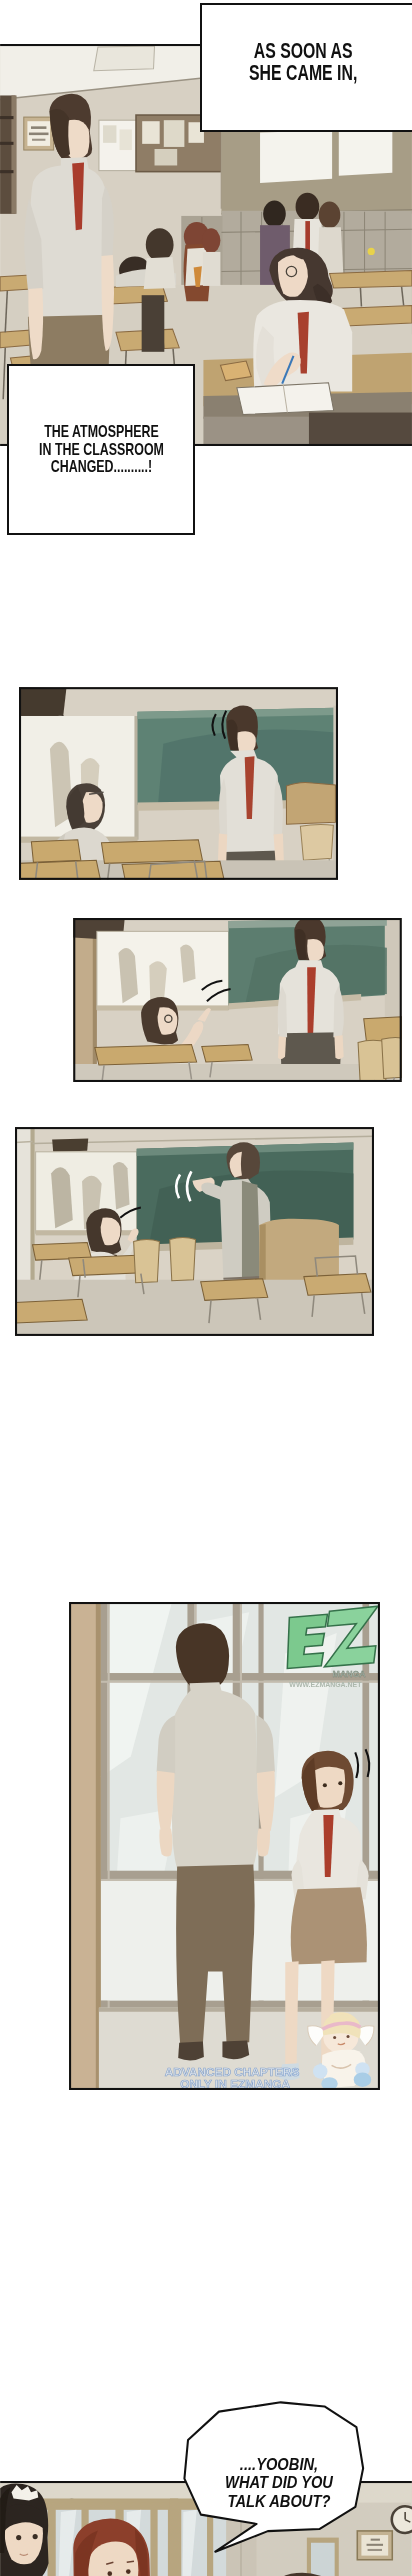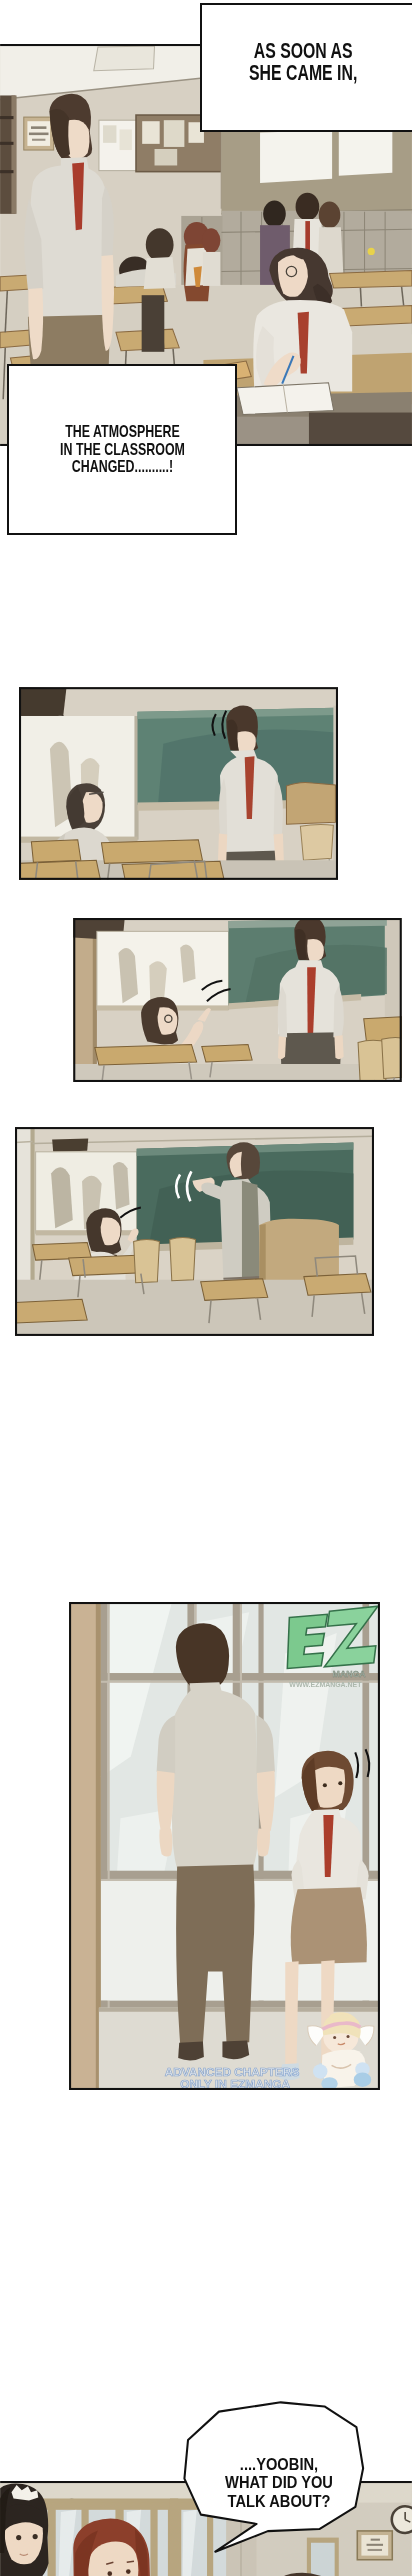--- a/index.html
+++ b/index.html
@@ -149,21 +149,21 @@
 </g>
 
 <rect x="0" y="0" width="800" height="4" fill="#111"></rect>
 <rect x="0" y="777" width="800" height="4" fill="#111"></rect>
 </svg>
 
 <div class="cap" style="left:200px;top:3.1px;width:214px;height:129px;padding-bottom:11.3px;padding-right:7.2px;">
 <div class="capin" style="font-size:22px;line-height:1.0;transform:scaleX(0.72);">AS SOON AS<br>SHE CAME IN,</div>
 </div>
 
-<div class="cap" style="left:7.2px;top:364px;width:230px;height:171px;">
+<div class="cap" style="left:7.2px;top:364px;width:188px;height:171px;">
 <div class="capin" style="font-size:17px;line-height:1.04;transform:scaleX(0.73);">THE ATMOSPHERE<br>IN THE CLASSROOM<br>CHANGED..........!</div>
 </div>
 
 <svg class="abs" style="left:18.5px;top:687px;" width="319" height="193" viewBox="0 0 619 374">
 <rect width="619" height="374" fill="#d8d1c4"></rect>
 
 <polygon points="0,0 92,2 86,54 0,70" fill="#453a2e"></polygon>
 <polygon points="0,70 86,54 92,68 0,86" fill="#2e251d"></polygon>
 
 <rect x="0" y="56" width="230" height="236" fill="#f1efe7"></rect>
@@ -616,17 +616,17 @@
 <line x1="370" y1="730" x2="366" y2="754"></line>
         <line x1="700" y1="722" x2="706" y2="754"></line>
 </g>
 <rect x="0" y="0" width="800" height="4" fill="#111"></rect>
 <rect x="0" y="750" width="800" height="4" fill="#111"></rect>
 </svg>
 
 <svg class="abs" style="left:170px;top:2391px;" width="206" height="170" viewBox="0 0 400 330">
 <path d="M95,40 L215,22 L300,30 L362,70 L375,150 L360,225 L290,268 L190,272 L88,312 L168,258 L60,240 L28,170 L35,95 Z" fill="#fff" stroke="#111" stroke-width="4" stroke-linejoin="round"></path>
 </svg>
-<div class="abs" style="left:194px;top:2455px;width:170px;text-align:center;font-weight:bold;color:#111;font-size:16.5px;line-height:1.0;">
+<div class="abs" style="left:194px;top:2455px;width:170px;text-align:center;font-weight:bold;color:#111;font-size:16.5px;line-height:1.0;font-style:italic;">
       <div class="capin" style="transform:scaleX(0.89);">....YOOBIN,<br>WHAT DID YOU<br>TALK ABOUT?</div>
     </div>
 
 </div>
 
 </body></html>

